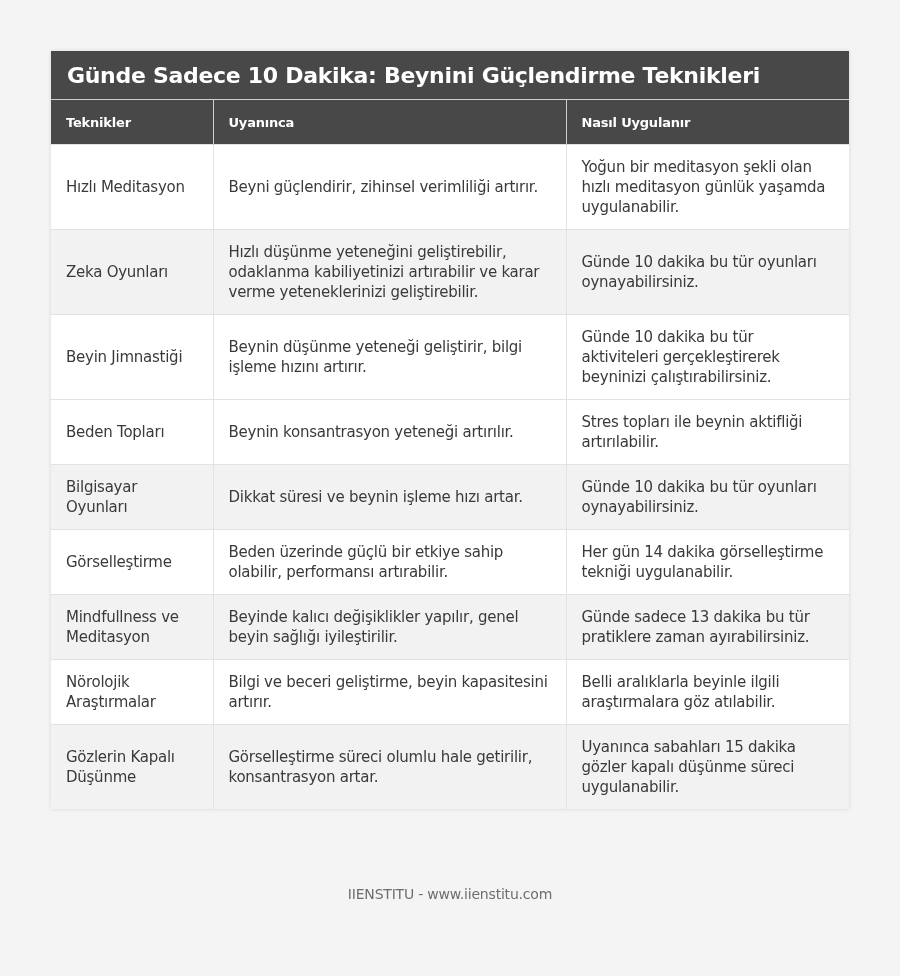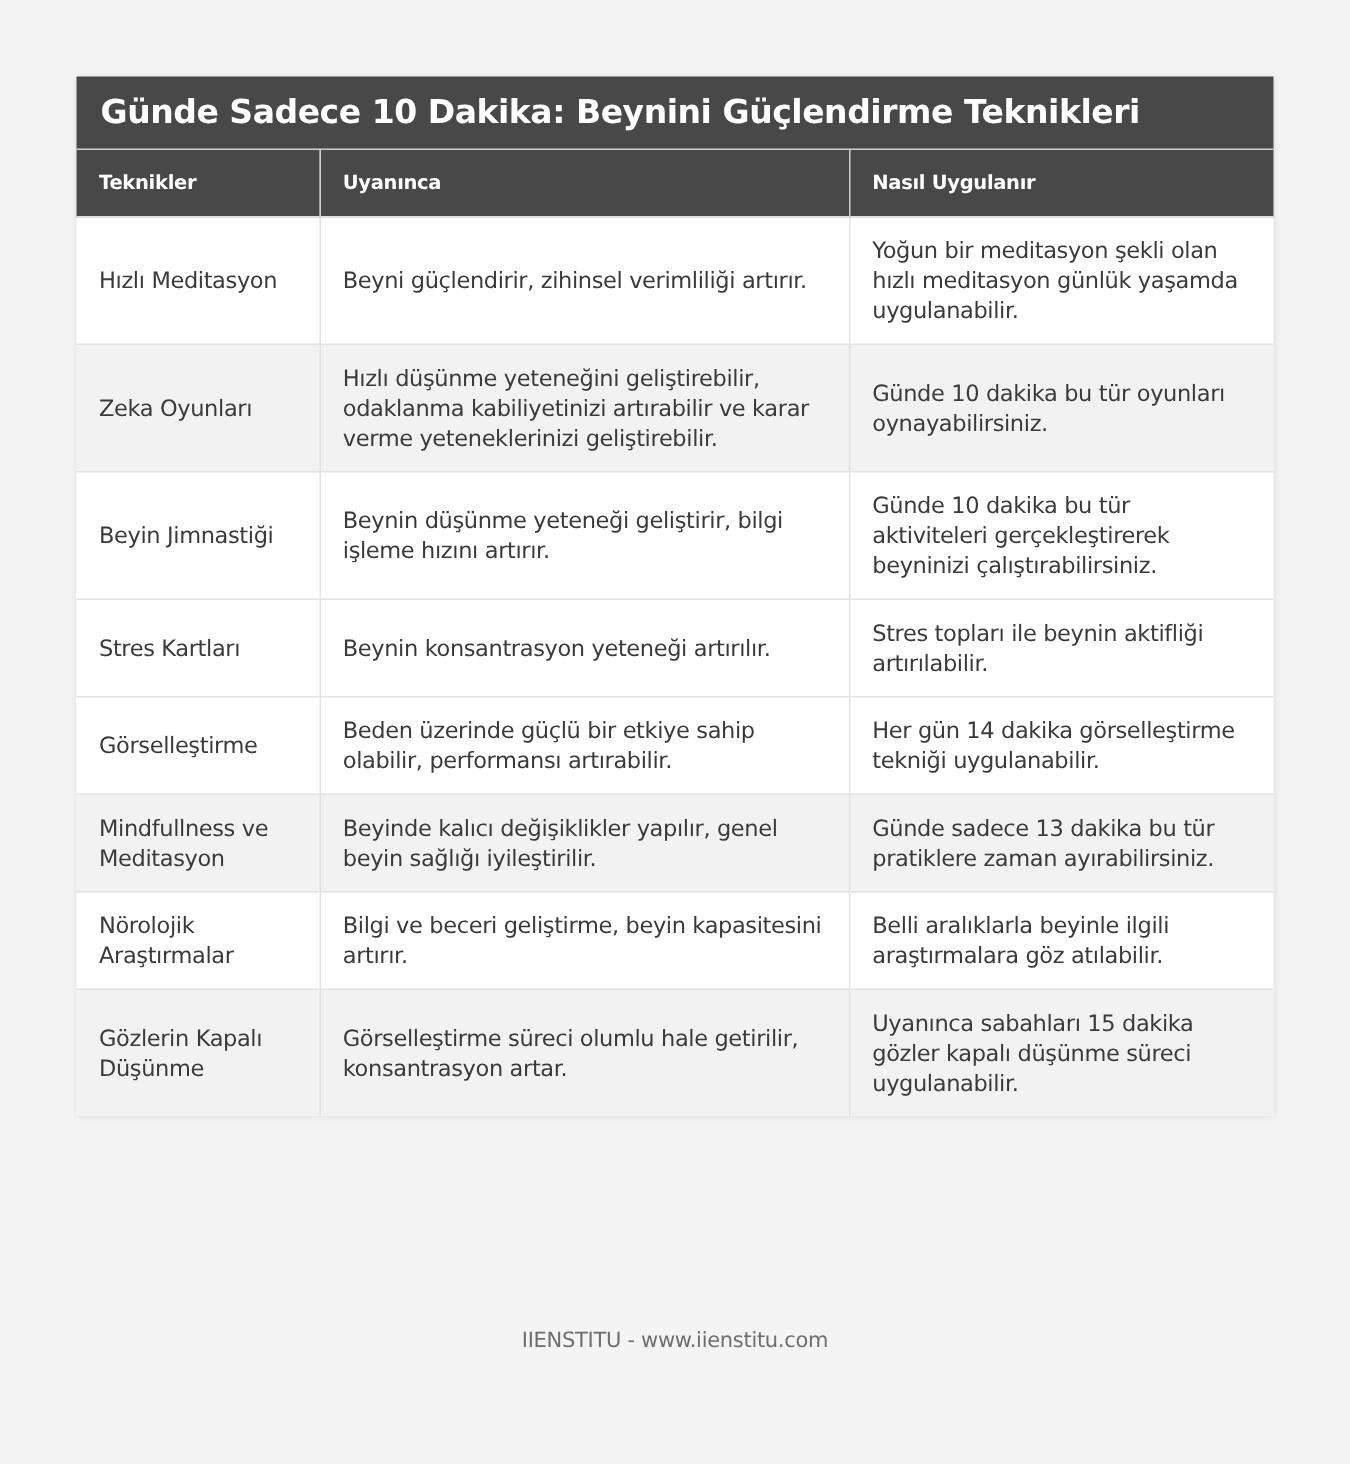--- a/index.html
+++ b/index.html
@@ -103,23 +103,28 @@
         <td>Zeka Oyunları</td>
         <td>Hızlı düşünme yeteneğini geliştirebilir, odaklanma kabiliyetinizi artırabilir ve karar verme yeteneklerinizi geliştirebilir.</td>
         <td>Günde 10 dakika bu tür oyunları oynayabilirsiniz.</td>
       </tr>
       <tr class="odd tall">
         <td>Beyin Jimnastiği</td>
         <td>Beynin düşünme yeteneği geliştirir, bilgi işleme hızını artırır.</td>
         <td>Günde 10 dakika bu tür aktiviteleri gerçekleştirerek beyninizi çalıştırabilirsiniz.</td>
       </tr>
       <tr class="odd short">
-        <td>Stres Kartları</td>
+        <td>Beden Topları</td>
         <td>Beynin konsantrasyon yeteneği artırılır.</td>
         <td>Stres topları ile beynin aktifliği artırılabilir.</td>
+      </tr>
+      <tr class="even short">
+        <td>Bilgisayar Oyunları</td>
+        <td>Dikkat süresi ve beynin işleme hızı artar.</td>
+        <td>Günde 10 dakika bu tür oyunları oynayabilirsiniz.</td>
       </tr>
       <tr class="odd short">
         <td>Görselleştirme</td>
         <td>Beden üzerinde güçlü bir etkiye sahip olabilir, performansı artırabilir.</td>
         <td>Her gün 14 dakika görselleştirme tekniği uygulanabilir.</td>
       </tr>
       <tr class="even short">
         <td>Mindfullness ve Meditasyon</td>
         <td>Beyinde kalıcı değişiklikler yapılır, genel beyin sağlığı iyileştirilir.</td>
         <td>Günde sadece 13 dakika bu tür pratiklere zaman ayırabilirsiniz.</td>

